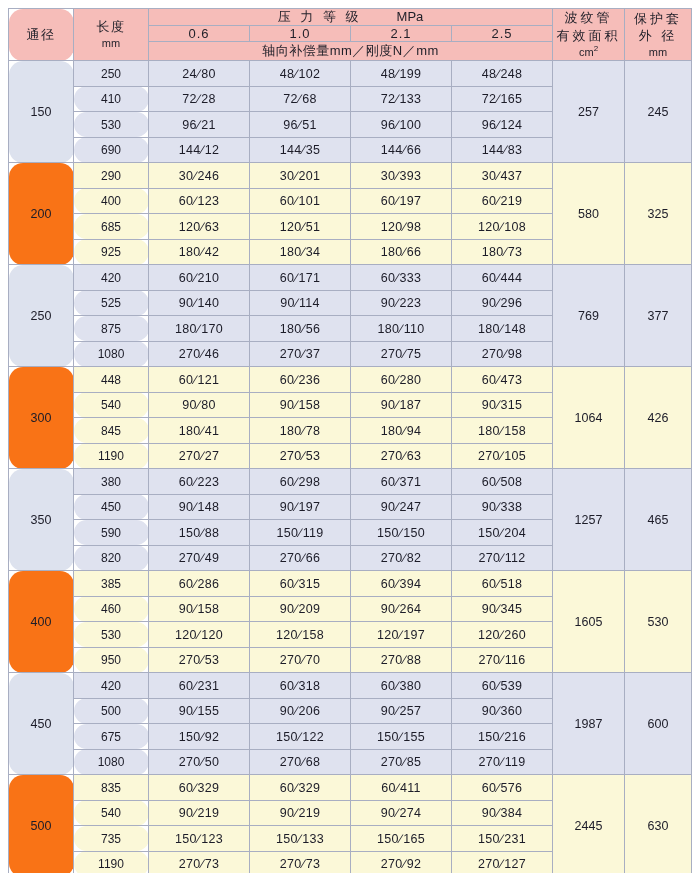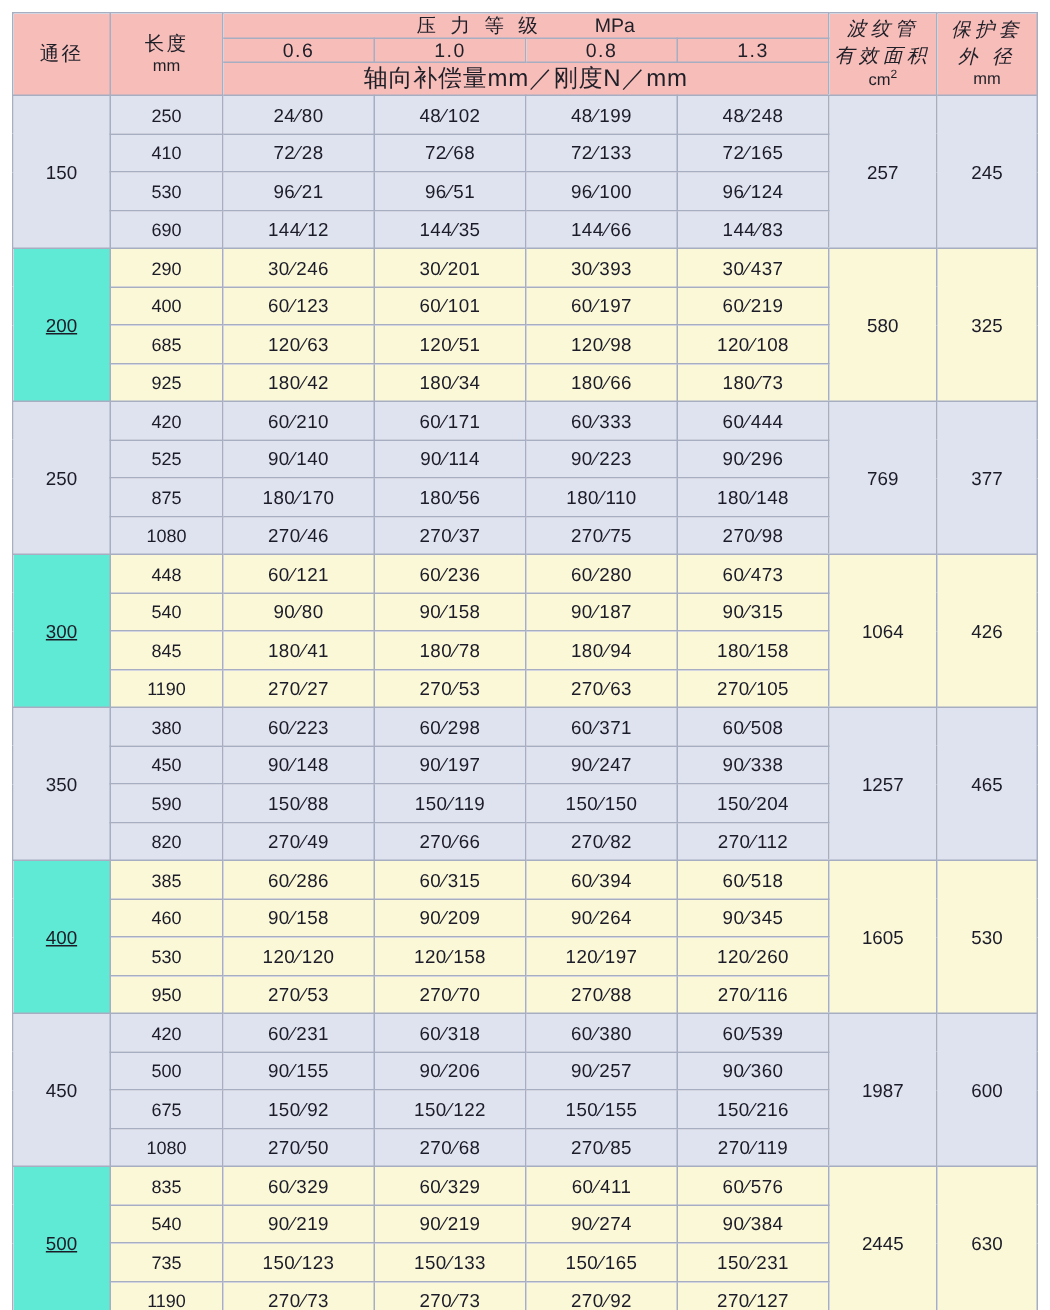--- a/index.html
+++ b/index.html
@@ -62,28 +62,28 @@
   .h-stack {
     font-size: 13px;
     line-height: 1.35;
   }
   .h-stack .sub {
     display: block;
     font-size: 11px;
     letter-spacing: 0;
   }
   .h-stack .lbl { display: block; letter-spacing: 1.5px; }
-  .h-stack .lbl2 { display: block; letter-spacing: 3px; font-style: italic; }
+  .h-stack .lbl2 { display: block; letter-spacing: 3px; }
 
   .h-press-val {
     font-size: 13px;
     letter-spacing: 1px;
   }
   .h-axial {
-    font-size: 16px;
+    font-size: 13px;
     letter-spacing: 0.5px;
   }
   .h-sup { font-size: 8px; vertical-align: super; }
 
   
   .row-h { height: 25.5px; }
 
   .dn-cell {
     font-size: 12.5px;
     border-right: 1px solid #a8aec2;
@@ -92,28 +92,28 @@
   .val-cell { font-size: 12.5px; letter-spacing: 0.3px; }
   .area-cell, .sleeve-cell { font-size: 12.5px; }
 
   
   .g-blue .dn-cell   { background: #dde2ee; }
   .g-blue .len-cell,
   .g-blue .val-cell,
   .g-blue .area-cell,
   .g-blue .sleeve-cell { background: #dfe2ef; }
 
-  .g-yellow .dn-cell   { background: #5eead4; text-decoration: underline; }
+  .g-yellow .dn-cell   { background: #f97316; }
   .g-yellow .len-cell,
   .g-yellow .val-cell,
   .g-yellow .area-cell,
   .g-yellow .sleeve-cell { background: #fbf8d8; }
 
   
-  .left-edge { border-left: 1px solid #a8aec2; }
+  .left-edge { border-left: 1px solid #a8aec2; border-radius: 14px; }
 
   .slash { padding: 0 1px; }
 </style>
 </head>
 <body>
 
 <table id="spec-table">
   <colgroup>
     <col class="c-dn">
       <col class="c-len">
@@ -143,22 +143,22 @@
       </th>
       <th class="hdr hdr-top-edge h-stack" rowspan="3">
         <span class="lbl2">保护套</span>
         <span class="lbl2">外 径</span>
         <span class="sub">mm</span>
       </th>
     </tr>
     <tr>
       <th class="hdr h-press-val">0.6</th>
       <th class="hdr h-press-val">1.0</th>
-      <th class="hdr h-press-val">0.8</th>
-      <th class="hdr h-press-val">1.3</th>
+      <th class="hdr h-press-val">2.1</th>
+      <th class="hdr h-press-val">2.5</th>
     </tr>
     <tr>
       <th class="hdr h-axial" colspan="4">轴向补偿量mm／刚度N／mm</th>
     </tr>
   </thead>
   <tbody id="table-body">
       <tr class="row-h g-blue">
         <td class="dn-cell left-edge" rowspan="4">150</td>
         <td class="len-cell">250</td>
         <td class="val-cell">24<span class="slash">∕</span>80</td>

